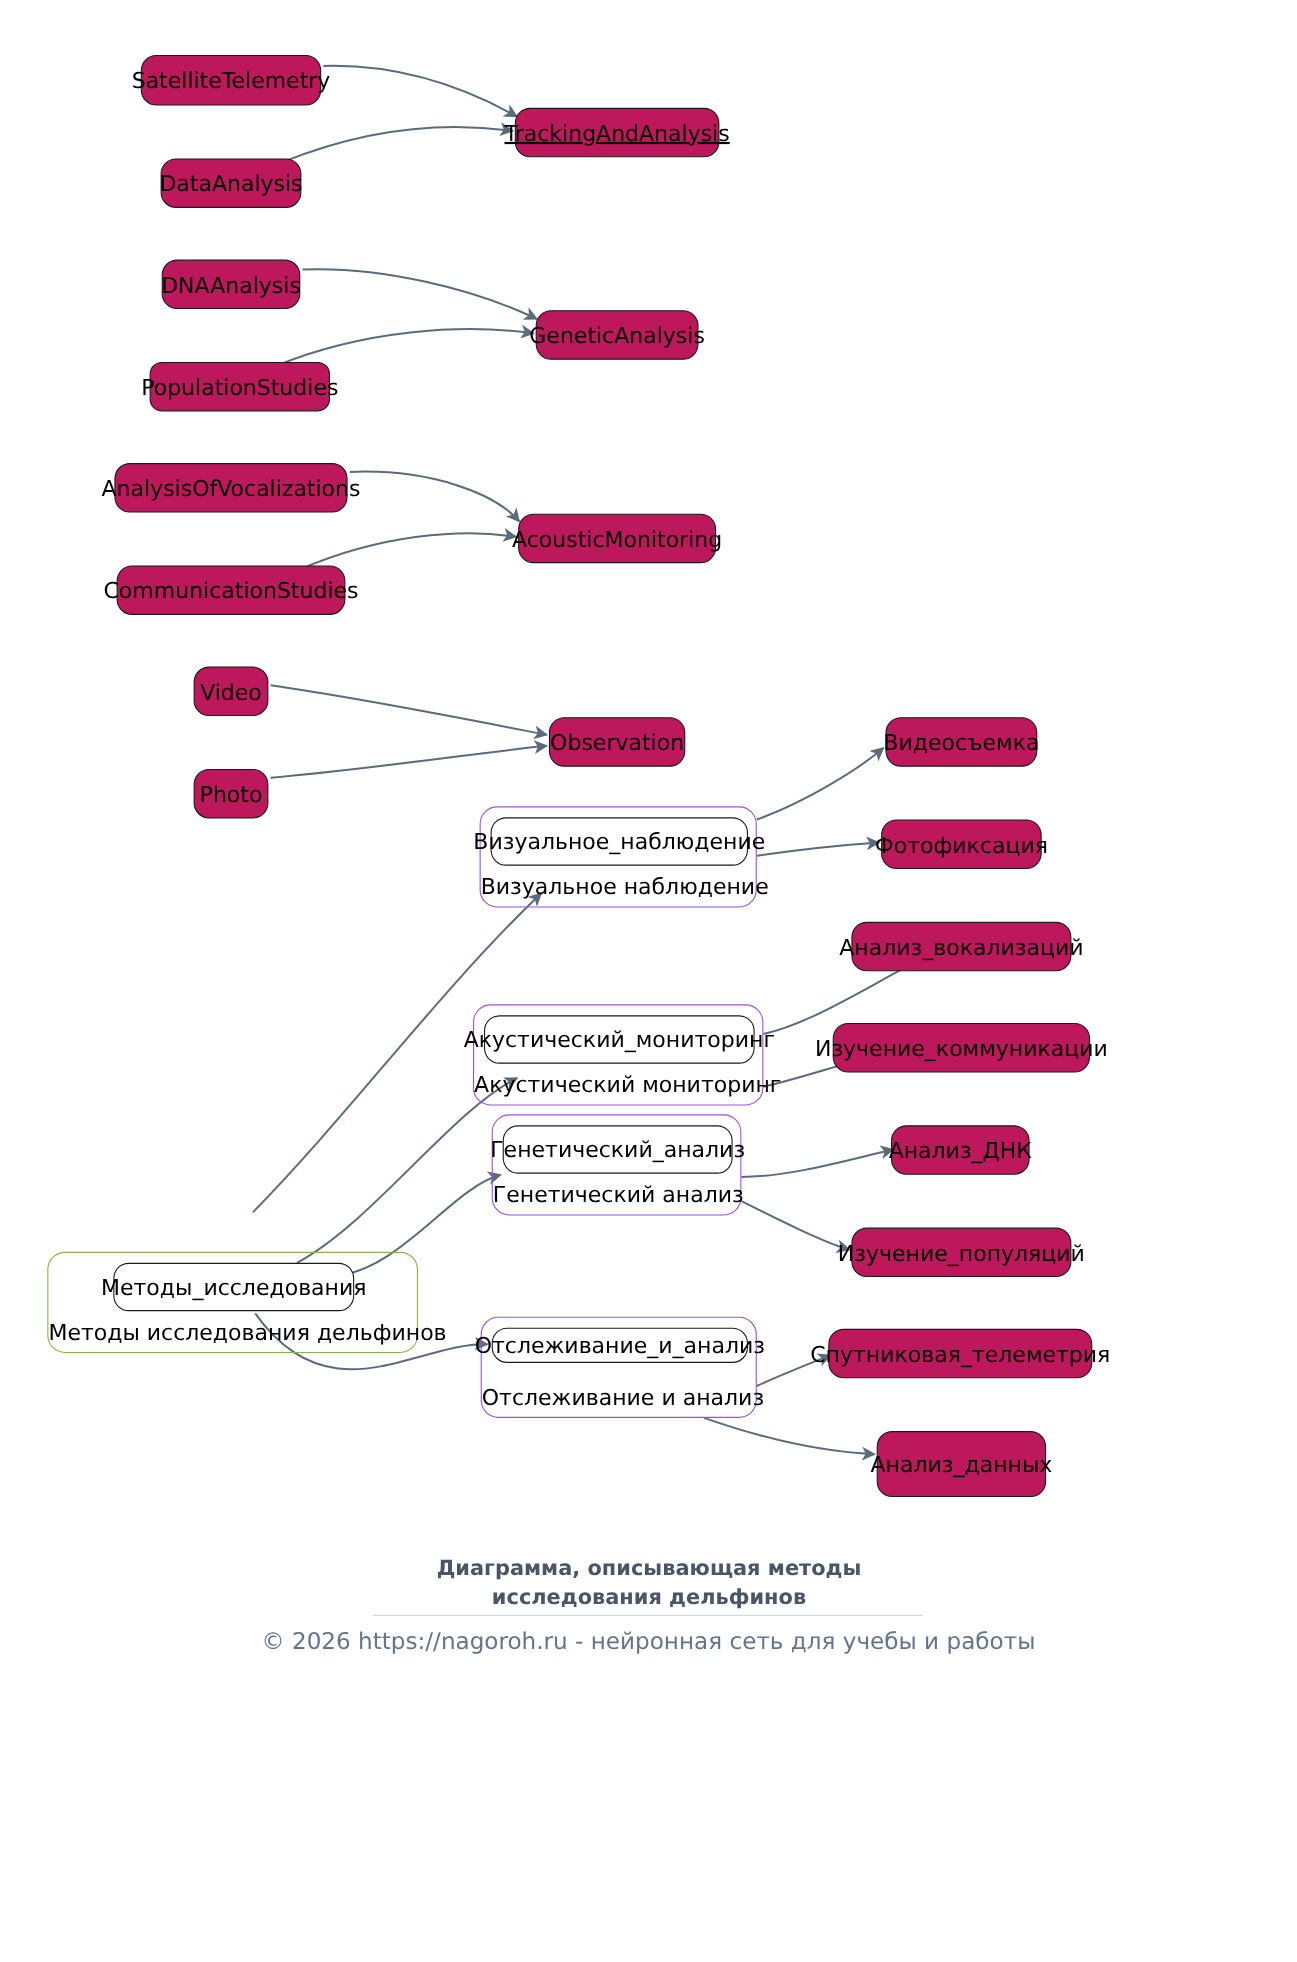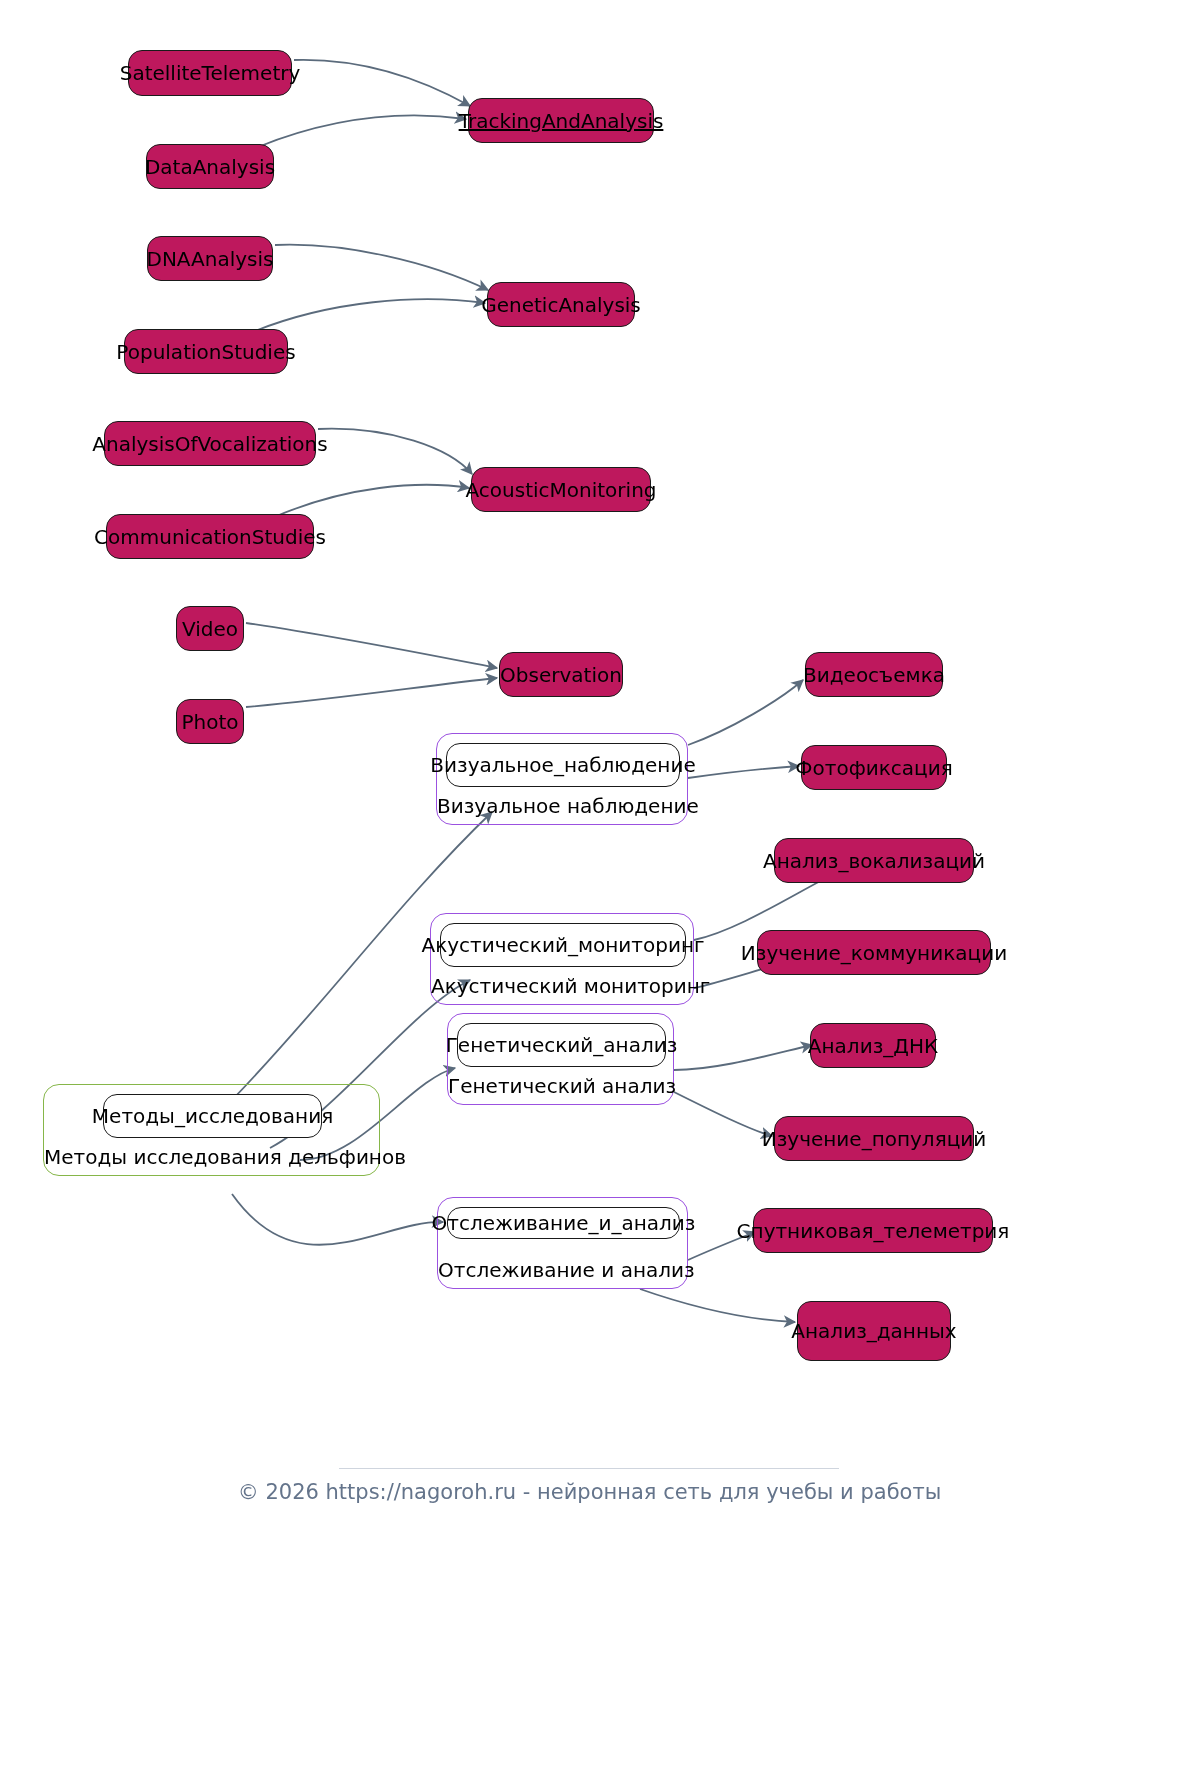--- a/index.html
+++ b/index.html
@@ -143,21 +143,21 @@
         <path d="M640,1289 C700,1310 750,1320 795,1322" fill="none" stroke="#5b6b7c" stroke-width="1.8" marker-end="url(#arrow)"></path>
       </g>
   </svg>
 
   <div id="nodes">
       <div class="node" style="left: 128px; top: 50px; width: 164px; height: 46px;">SatelliteTelemetry</div>
       <div class="node" style="left: 468px; top: 98px; width: 186px; height: 45px; text-decoration: underline;">TrackingAndAnalysis</div>
       <div class="node" style="left: 146px; top: 144px; width: 128px; height: 45px;">DataAnalysis</div>
       <div class="node" style="left: 147px; top: 236px; width: 126px; height: 45px;">DNAAnalysis</div>
       <div class="node" style="left: 487px; top: 282px; width: 148px; height: 45px;">GeneticAnalysis</div>
-      <div class="node" style="left: 124px; top: 329px; width: 164px; height: 45px;">PopulationStudies</div>
+      <div class="node" style="left: 136px; top: 329px; width: 164px; height: 45px; border-radius: 11px;">PopulationStudies</div>
       <div class="node" style="left: 104px; top: 421px; width: 212px; height: 45px;">AnalysisOfVocalizations</div>
       <div class="node" style="left: 471px; top: 467px; width: 180px; height: 45px;">AcousticMonitoring</div>
       <div class="node" style="left: 106px; top: 514px; width: 208px; height: 45px;">CommunicationStudies</div>
       <div class="node" style="left: 176px; top: 606px; width: 68px; height: 45px; text-align: right;">Video</div>
       <div class="node" style="left: 499px; top: 652px; width: 124px; height: 45px;">Observation</div>
       <div class="node" style="left: 176px; top: 699px; width: 68px; height: 45px;">Photo</div>
       <div class="node" style="left: 805px; top: 652px; width: 138px; height: 45px;">Видеосъемка</div>
       <div class="node" style="left: 801px; top: 745px; width: 146px; height: 45px;">Фотофиксация</div>
       <div class="node" style="left: 774px; top: 838px; width: 200px; height: 45px;">Анализ_вокализаций</div>
       <div class="node" style="left: 757px; top: 930px; width: 234px; height: 45px;">Изучение_коммуникации</div>
@@ -176,21 +176,22 @@
         <div class="cluster-label" style="top: 62px;">Акустический мониторинг</div>
       </div>
       <div class="cluster" style="left: 447px; top: 1013px; width: 227px; height: 92px;">
         <div class="cluster-node" style="left: 9px; top: 9px; width: 209px; height: 44px;">Генетический_анализ</div>
         <div class="cluster-label" style="top: 62px;">Генетический анализ</div>
       </div>
       <div class="cluster" style="left: 437px; top: 1197px; width: 251px; height: 92px;">
         <div class="cluster-node" style="left: 9px; top: 9px; width: 233px; height: 32px;">Отслеживание_и_анализ</div>
         <div class="cluster-label" style="top: 62px;">Отслеживание и анализ</div>
       </div>
-      <div class="cluster green" style="left: 43px; top: 1084px; width: 337px; height: 92px;">
+      <div class="cluster green" style="left: 43px; top: 1138px; width: 337px; height: 92px;">
         <div class="cluster-node" style="left: 59px; top: 9px; width: 219px; height: 44px;">Методы_исследования</div>
         <div class="cluster-label" style="top: 62px;">Методы исследования дельфинов</div>
       </div>
     </div>
 
+  <div id="diagram-title" style="top: 1414px; max-width: 460px; left: 360px; width: 460px;">Диаграмма, описывающая методы исследования дельфинов</div>
   <div id="footer-rule" style="left:339px; top:1468px; width:500px;"></div>
   <div id="footer-credit" style="top:1480px;">© 2026 https://nagoroh.ru - нейронная сеть для учебы и работы</div>
 </div>
 
 </body></html>

